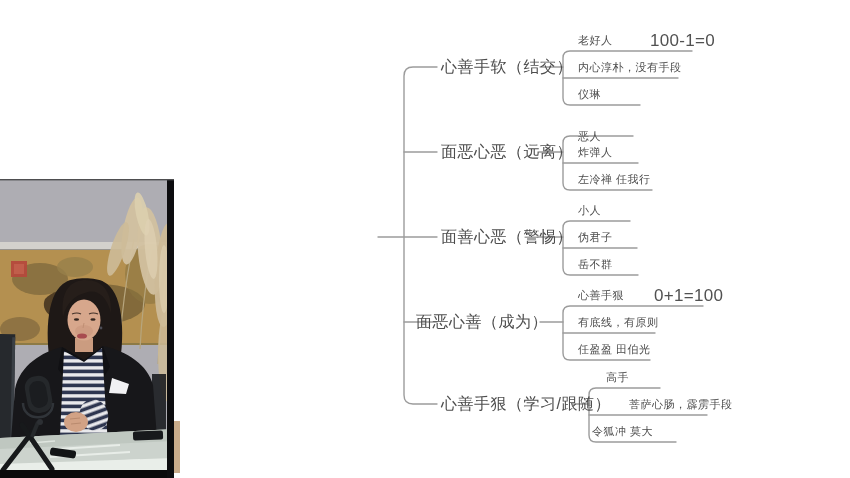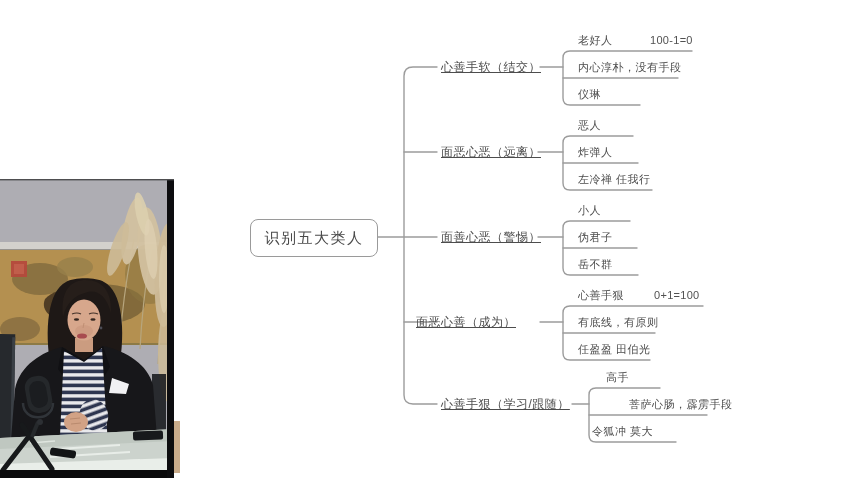--- a/index.html
+++ b/index.html
@@ -7,23 +7,23 @@
     position:relative;width:850px;height:478px;background:#ffffff;
     font-family:"Liberation Sans","DejaVu Sans",sans-serif;overflow:hidden;
   }
   .abs{position:absolute;}
   svg{display:block;}
   
   .topic{
     position:absolute;transform:translateY(-50%);white-space:nowrap;
     color:#4d4d4d;line-height:1;text-align:right;
   }
-  .branch-label{font-size:12px;letter-spacing:.5px;text-decoration:underline;}
+  .branch-label{font-size:16px;letter-spacing:.5px;}
   .child{font-size:11px;letter-spacing:.5px;}
-  .note{font-size:11px;color:#515151;letter-spacing:.3px;}
+  .note{font-size:17px;color:#515151;letter-spacing:.3px;}
   .central{
     position:absolute;left:250px;top:219px;width:128px;height:38px;
     box-sizing:border-box;border:1.5px solid #9a9a9a;border-radius:8px;
     background:#fff;display:flex;align-items:center;justify-content:center;
     font-size:15px;letter-spacing:1.5px;color:#4a4a4a;
   }
   
   #video{left:0;top:179px;width:174px;height:299px;}
   #edge-artifact{left:174px;top:421px;width:6px;height:52px;background:#c9ac8b;}
 </style>
@@ -54,34 +54,33 @@
     <path d="M 630 221 H 570 Q 563 221 563 228 V 268 Q 563 275 570 275 H 638"></path>
     <path d="M 563 248 H 637"></path>
 
     <path d="M 703 306 H 570 Q 563 306 563 313 V 353 Q 563 360 570 360 H 650"></path>
     <path d="M 563 333 H 655"></path>
 
     <path d="M 660 388 H 596 Q 589 388 589 395 V 435 Q 589 442 596 442 H 676"></path>
     <path d="M 589 415 H 707"></path>
   </svg>
 
-  <div class="central">识别五大类人</div>
 
   <div class="topic branch-label" style="left:441px;top:67px">心善手软（结交）</div>
   <div class="topic branch-label" style="left:441px;top:152px">面恶心恶（远离）</div>
   <div class="topic branch-label" style="left:441px;top:237px">面善心恶（警惕）</div>
   <div class="topic branch-label" style="left:416px;top:322px">面恶心善（成为）</div>
   <div class="topic branch-label" style="left:441px;top:404px">心善手狠（学习/跟随）</div>
 
   <div class="topic child" style="left:578px;top:40px">老好人</div>
   <div class="topic note" style="left:650px;top:40px">100-1=0</div>
   <div class="topic child" style="left:578px;top:67px">内心淳朴，没有手段</div>
   <div class="topic child" style="left:578px;top:94px">仪琳</div>
 
-  <div class="topic child" style="left:578px;top:125px">恶人</div>
+  <div class="topic child" style="left:578px;top:136px">恶人</div>
   <div class="topic child" style="left:578px;top:152px">炸弹人</div>
   <div class="topic child" style="left:578px;top:179px">左冷禅 任我行</div>
 
   <div class="topic child" style="left:578px;top:210px">小人</div>
   <div class="topic child" style="left:578px;top:237px">伪君子</div>
   <div class="topic child" style="left:578px;top:264px">岳不群</div>
 
   <div class="topic child" style="left:578px;top:295px">心善手狠</div>
   <div class="topic note" style="left:654px;top:295px">0+1=100</div>
   <div class="topic child" style="left:578px;top:322px">有底线，有原则</div>

